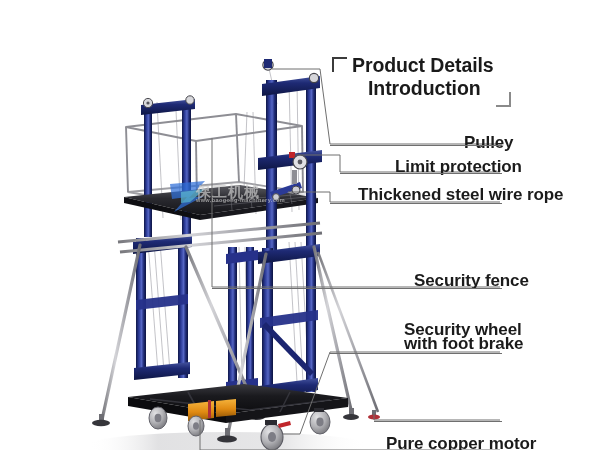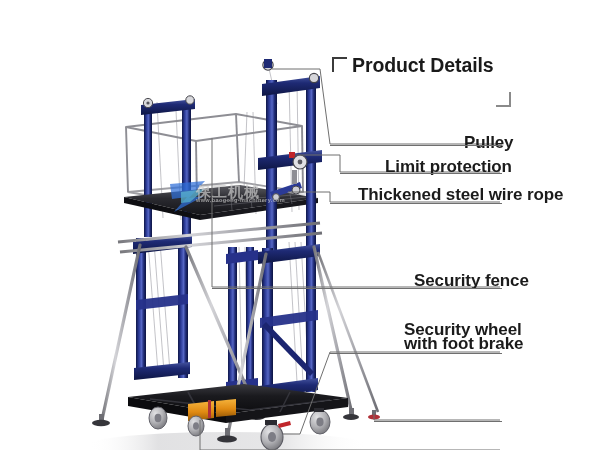--- a/index.html
+++ b/index.html
@@ -293,41 +293,43 @@
 
       <path d="M374,372 L374,378 L500,378"></path>
 
       <path d="M200,378 L200,408 L500,408"></path>
     </g>
   </svg>
 
   <div class="title-block">
     <span class="corner tl"></span>
     <div class="title-line l1">Product Details</div>
+    <div class="title-line l2">Introduction</div>
     <span class="corner br"></span>
   </div>
 
   <div class="label" style="left:464px;top:94px;">Pulley</div>
   <div class="rule" style="left:330px;top:103px;width:172px;"></div>
 
-  <div class="label" style="left:385px;top:118px;">Limit protection</div>
+  <div class="label" style="left:395px;top:118px;">Limit protection</div>
   <div class="rule" style="left:340px;top:131px;width:162px;"></div>
 
   <div class="label" style="left:358px;top:146px;">Thickened steel wire rope</div>
   <div class="rule" style="left:330px;top:161px;width:172px;"></div>
 
   <div class="label" style="left:414px;top:232px;">Security fence</div>
   <div class="rule" style="left:212px;top:246px;width:290px;"></div>
 
   <div class="label two-line" style="left:404px;top:281px;">
     <div>Security wheel</div>
     <div>with foot brake</div>
   </div>
   <div class="rule" style="left:330px;top:311px;width:172px;"></div>
 
   <div class="rule" style="left:374px;top:379px;width:128px;"></div>
 
+  <div class="label" style="left:386px;top:395px;">Pure copper motor</div>
   <div class="rule" style="left:200px;top:409px;width:302px;"></div>
 
   <div class="wm" style="left:196px;top:141px;">保工机械</div>
   <div class="wm" style="left:196px;top:155px;font-size:5.5px;letter-spacing:.4px;">www.baogong-machinery.com</div>
 
 </div>
 
 </body></html>

